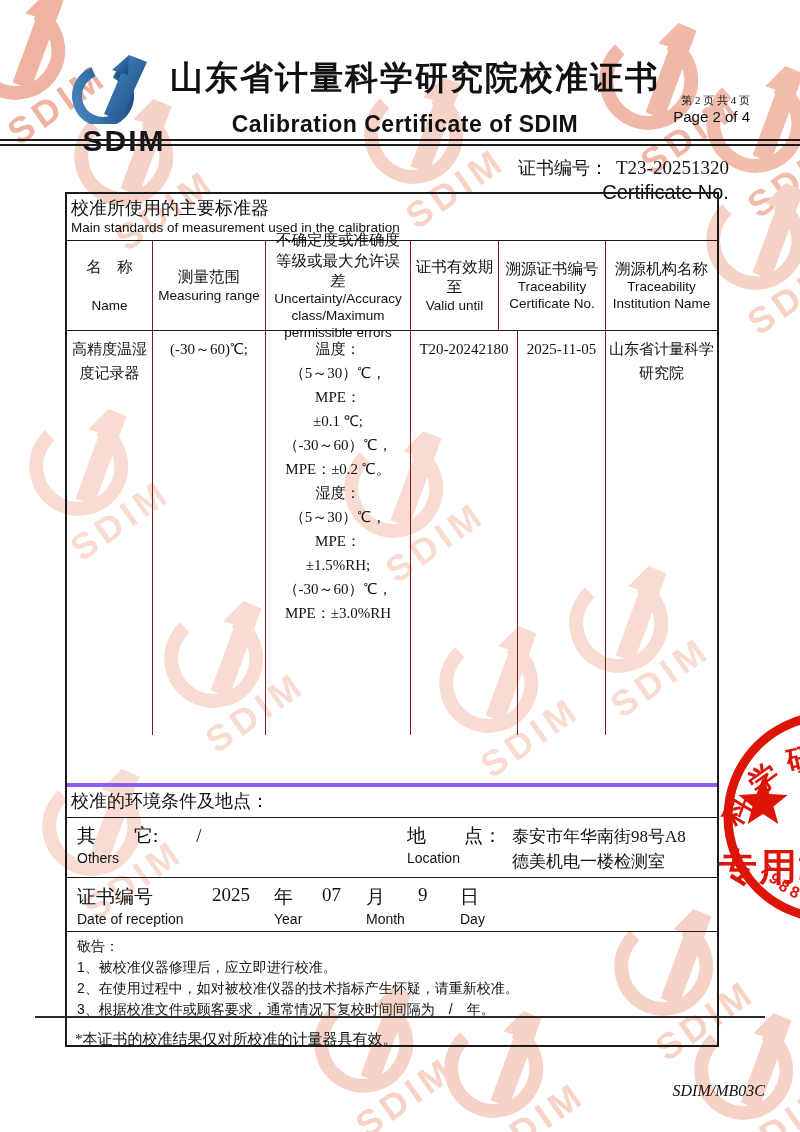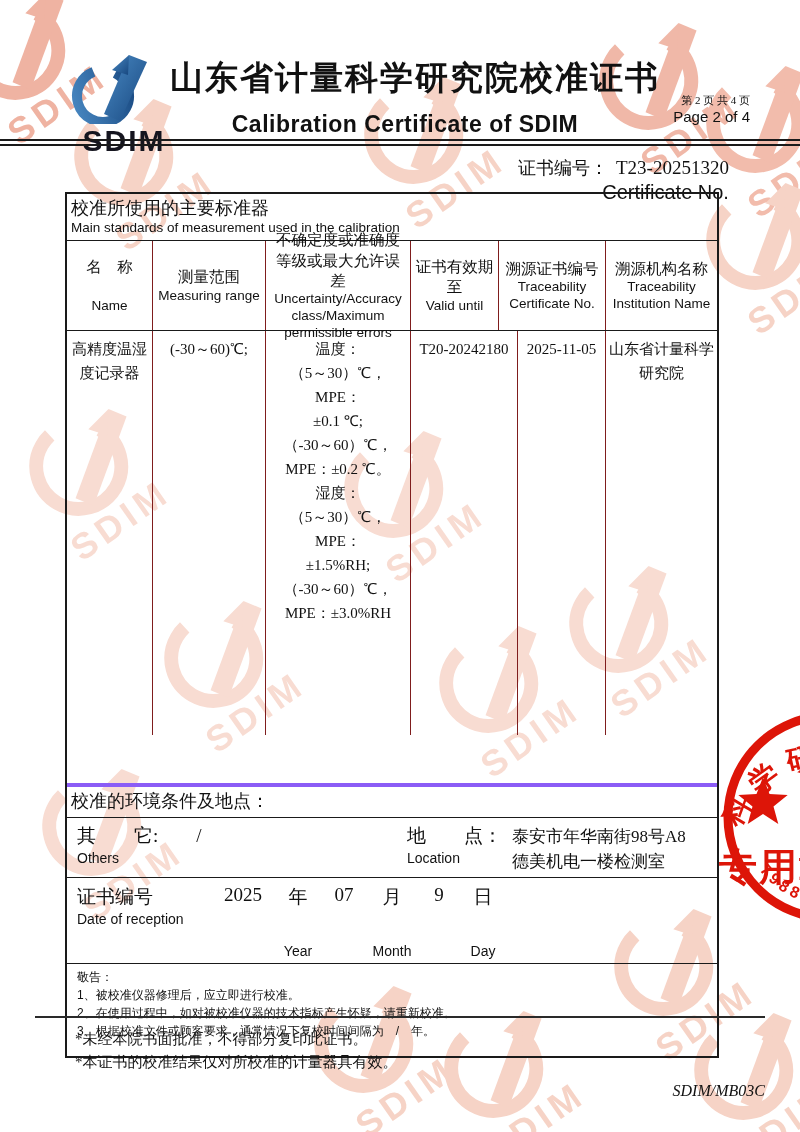--- a/index.html
+++ b/index.html
@@ -54,23 +54,23 @@
   .env-line1 .val{margin-left:38px;}
   .env-line1 .unit{margin-left:30px;}
   .env-line2{font-size:14px;margin-top:1px;}
   .loc-flex{display:flex;}
   .loc-label{flex:0 0 auto;}
   .loc-value{font-size:17px;width:228px;margin-left:10px;line-height:1.45;padding-top:2px;}
   .recv-row{display:flex;border-top:1px solid #1a1a1a;padding:6px 10px 4px 10px;}
   .recv-item{display:flex;flex-direction:column;text-align:left;}
   .recv-item .t{font-size:19px;}
   .recv-item .b{font-size:14px;margin-top:1px;}
-  .recv-item.ctr{text-align:center;gap:32px;}
-  .notes{border-top:1px solid #1a1a1a;padding:4px 10px 16px 10px;
-    font-family:"Liberation Sans", sans-serif;font-size:12px;line-height:1.5;}
+  .recv-item.ctr{text-align:left;}
+  .notes{border-top:1px solid #1a1a1a;padding:4px 10px 25px 10px;
+    font-family:"Liberation Sans", sans-serif;font-size:14px;line-height:1.5;}
 
   
   .rule-footer{position:absolute;left:35px;top:1016px;width:730px;border-top:2px solid #2a2a2a;z-index:1;}
   .footnotes{position:absolute;left:75px;top:1028px;font-size:15px;line-height:1.5;z-index:1;}
   .doc-code{position:absolute;left:600px;top:1082px;width:165px;text-align:right;font-size:16px;z-index:1;font-style:italic;}
 
   
   .stamp{position:absolute;left:711px;top:700px;z-index:3;}
 </style>
 </head>
@@ -283,21 +283,20 @@
   <div class="notes">
     <div>敬告：</div>
     <div>1、被校准仪器修理后，应立即进行校准。</div>
     <div>2、在使用过程中，如对被校准仪器的技术指标产生怀疑，请重新校准。</div>
     <div>3、根据校准文件或顾客要求，通常情况下复校时间间隔为　/　年。</div>
   </div>
 </div>
 
 <div class="rule-footer"></div>
 <div class="footnotes">
-  <div>*未经本院书面批准，不得部分复印此证书。</div>
   <div>*本证书的校准结果仅对所校准的计量器具有效。</div>
 </div>
 <div class="doc-code">SDIM/MB03C</div>
 
 <div class="stamp">
   <svg width="235" height="235" viewBox="0 0 235 235">
     <circle cx="118" cy="117" r="101" fill="none" stroke="#dd1508" stroke-width="9"></circle>
     <defs>
       <path id="sealArcTop" d="M 25,141 A 95,95 0 0 1 211,141"></path>
       <path id="sealArcBot" d="M 46,167 A 88,88 0 0 0 133,204"></path>

